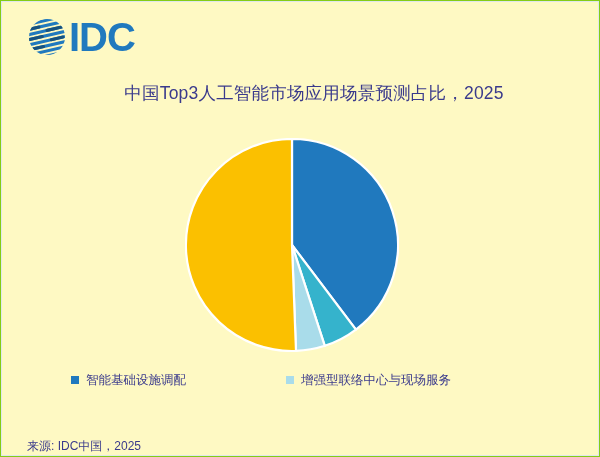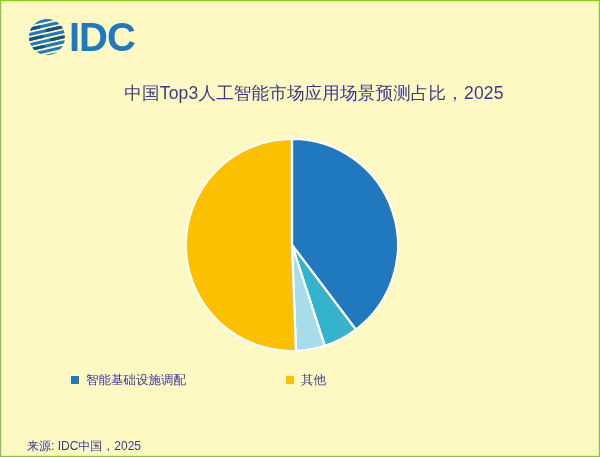--- a/index.html
+++ b/index.html
@@ -164,19 +164,19 @@
         </g>
     </svg>
   </div>
 
   <div id="legend">
     <div class="legend-item">
       <span class="legend-swatch" style="background: rgb(32, 121, 190);"></span>
       <span class="legend-label">智能基础设施调配</span>
     </div>
     <div class="legend-item">
-      <span class="legend-swatch" style="background: rgb(251, 192, 0);"></span>
-      <span class="legend-label">其他</span>
+      <span class="legend-swatch" style="background: rgb(169, 220, 234);"></span>
+      <span class="legend-label">增强型联络中心与现场服务</span>
     </div>
   </div>
 
   <div id="source-note">来源: IDC中国，2025</div>
 </div>
 
 </body></html>

